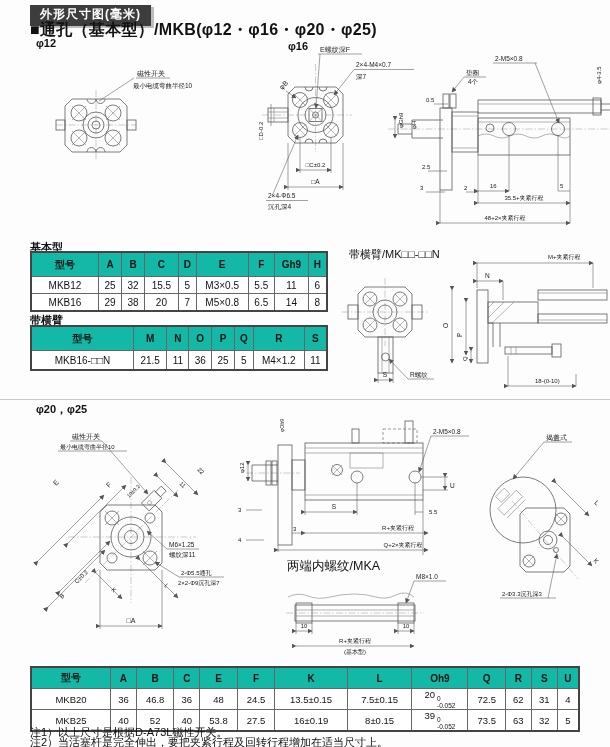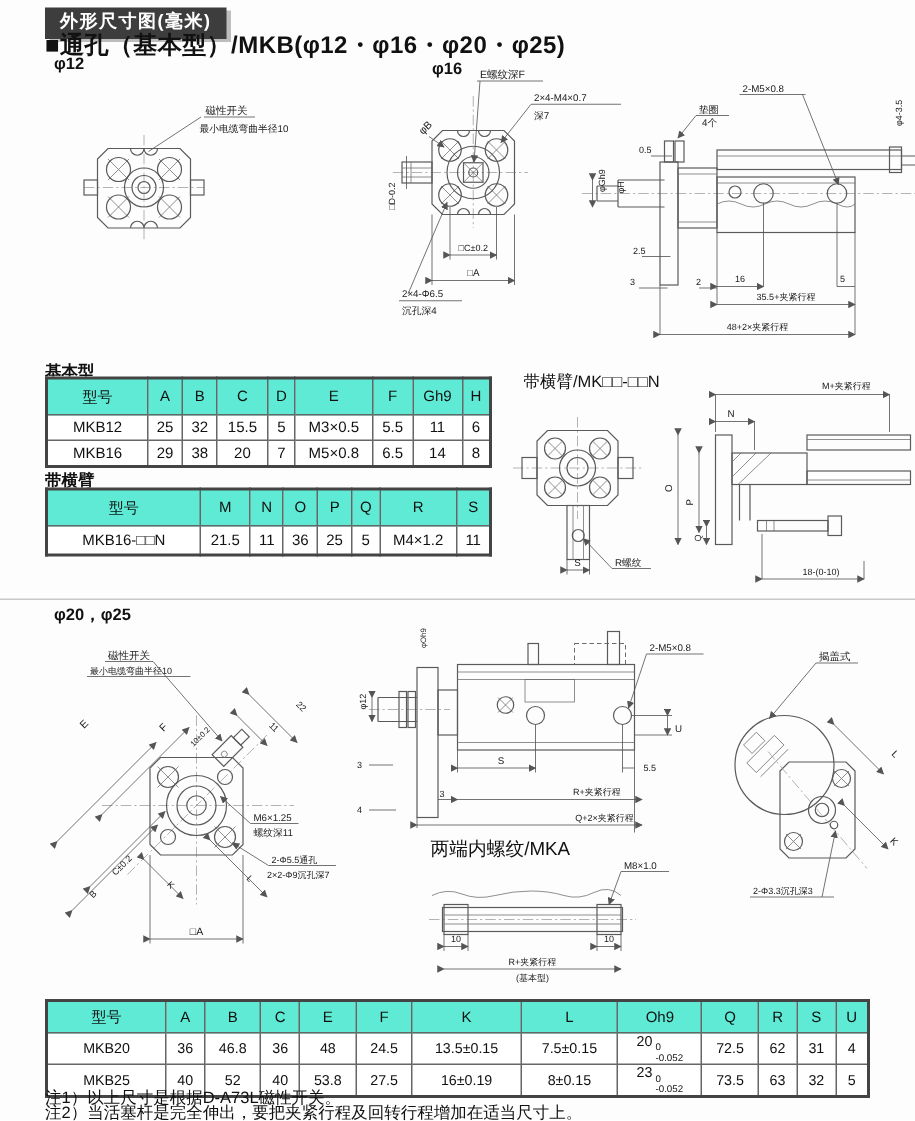--- a/index.html
+++ b/index.html
@@ -14,21 +14,21 @@
   svg{position:absolute;overflow:visible;}
   svg text{fill:#1a1a1a;font-family:"Liberation Sans","DejaVu Sans",sans-serif;}
   .ln{stroke:#5a5a5a;stroke-width:.8;fill:none;}
   .thin{stroke:#6a6a6a;stroke-width:.5;fill:none;}
   .cl{stroke:#999;stroke-width:.5;fill:none;stroke-dasharray:7 2 1.5 2;}
   .dim{stroke:#555;stroke-width:.55;fill:none;}
   .dsh{stroke:#5a5a5a;stroke-width:.6;fill:none;stroke-dasharray:3 2;}
   .t5{font-size:5.2px;}.t6{font-size:6px;}.t65{font-size:6.5px;}.t7{font-size:7px;}
   .tbl{position:absolute;border-collapse:collapse;background:#fff;border:2px solid #444;}
   .tbl th,.tbl td{border:1px solid #666;font-size:10px;text-align:center;padding:0 3px;color:#111;}
-  .tbl th{background:#5eead4;font-weight:normal;}
+  .tbl th{background:#14b8a6;font-weight:bold;}
   .t-basic{left:30px;top:251px;width:298px;}
   .t-basic th{height:23px;}.t-basic td{height:16px;}
   .t-basic th:first-child{width:60px;}
   .t-arm{left:30px;top:325px;width:298px;}
   .t-arm th{height:23px;}.t-arm td{height:18px;}
   .t-arm th:first-child{width:95px;}
   .t-bottom{left:30px;top:666px;width:550px;}
   .t-bottom th{height:20px;}.t-bottom td{height:17px;font-size:9.5px;}
   .t-bottom th:first-child{width:72px;}
   .tol{display:inline-flex;flex-direction:column;vertical-align:-3px;margin-left:2px;line-height:1;text-align:left;}
@@ -503,21 +503,21 @@
         </tr>
         <tr>
           <td>MKB25</td>
           <td>40</td>
           <td>52</td>
           <td>40</td>
           <td>53.8</td>
           <td>27.5</td>
           <td>16±0.19</td>
           <td>8±0.15</td>
-          <td><span>23</span><span class="tol">
+          <td><span>39</span><span class="tol">
               <span>0</span>
               <span>-0.052</span>
             </span></td>
           <td>73.5</td>
           <td>63</td>
           <td>32</td>
           <td>5</td>
         </tr>
       </tbody>
     </table>

